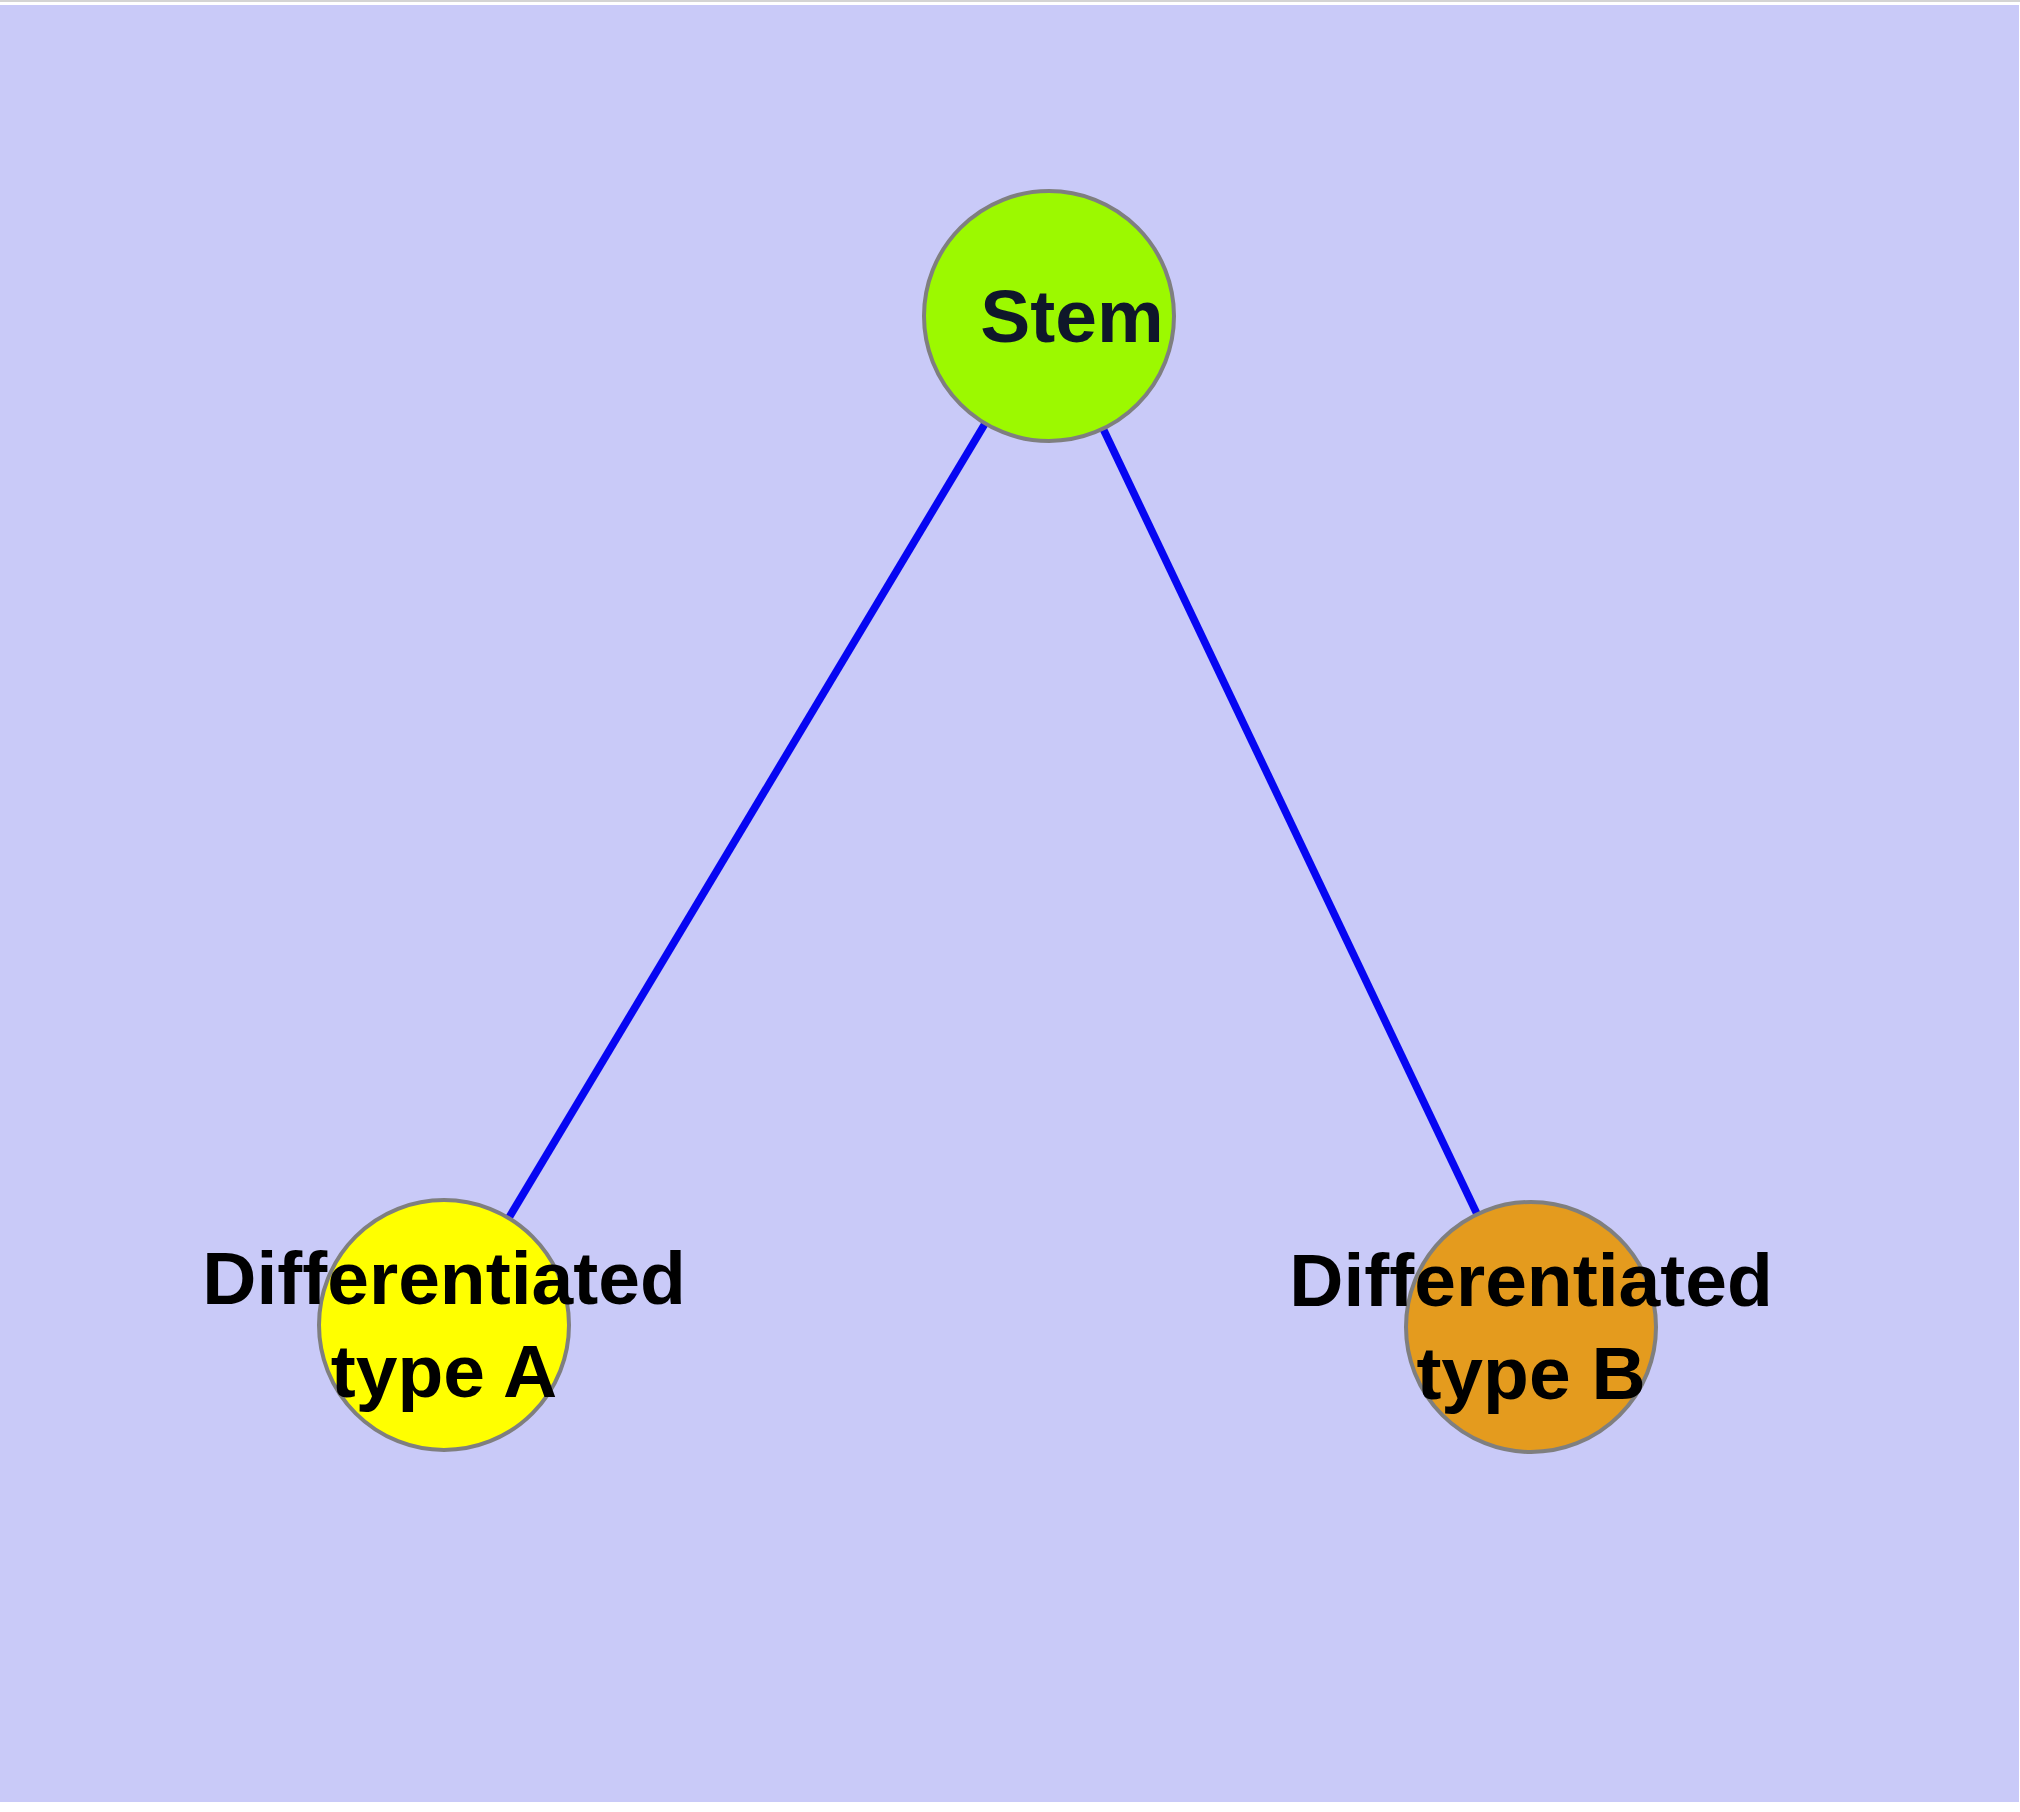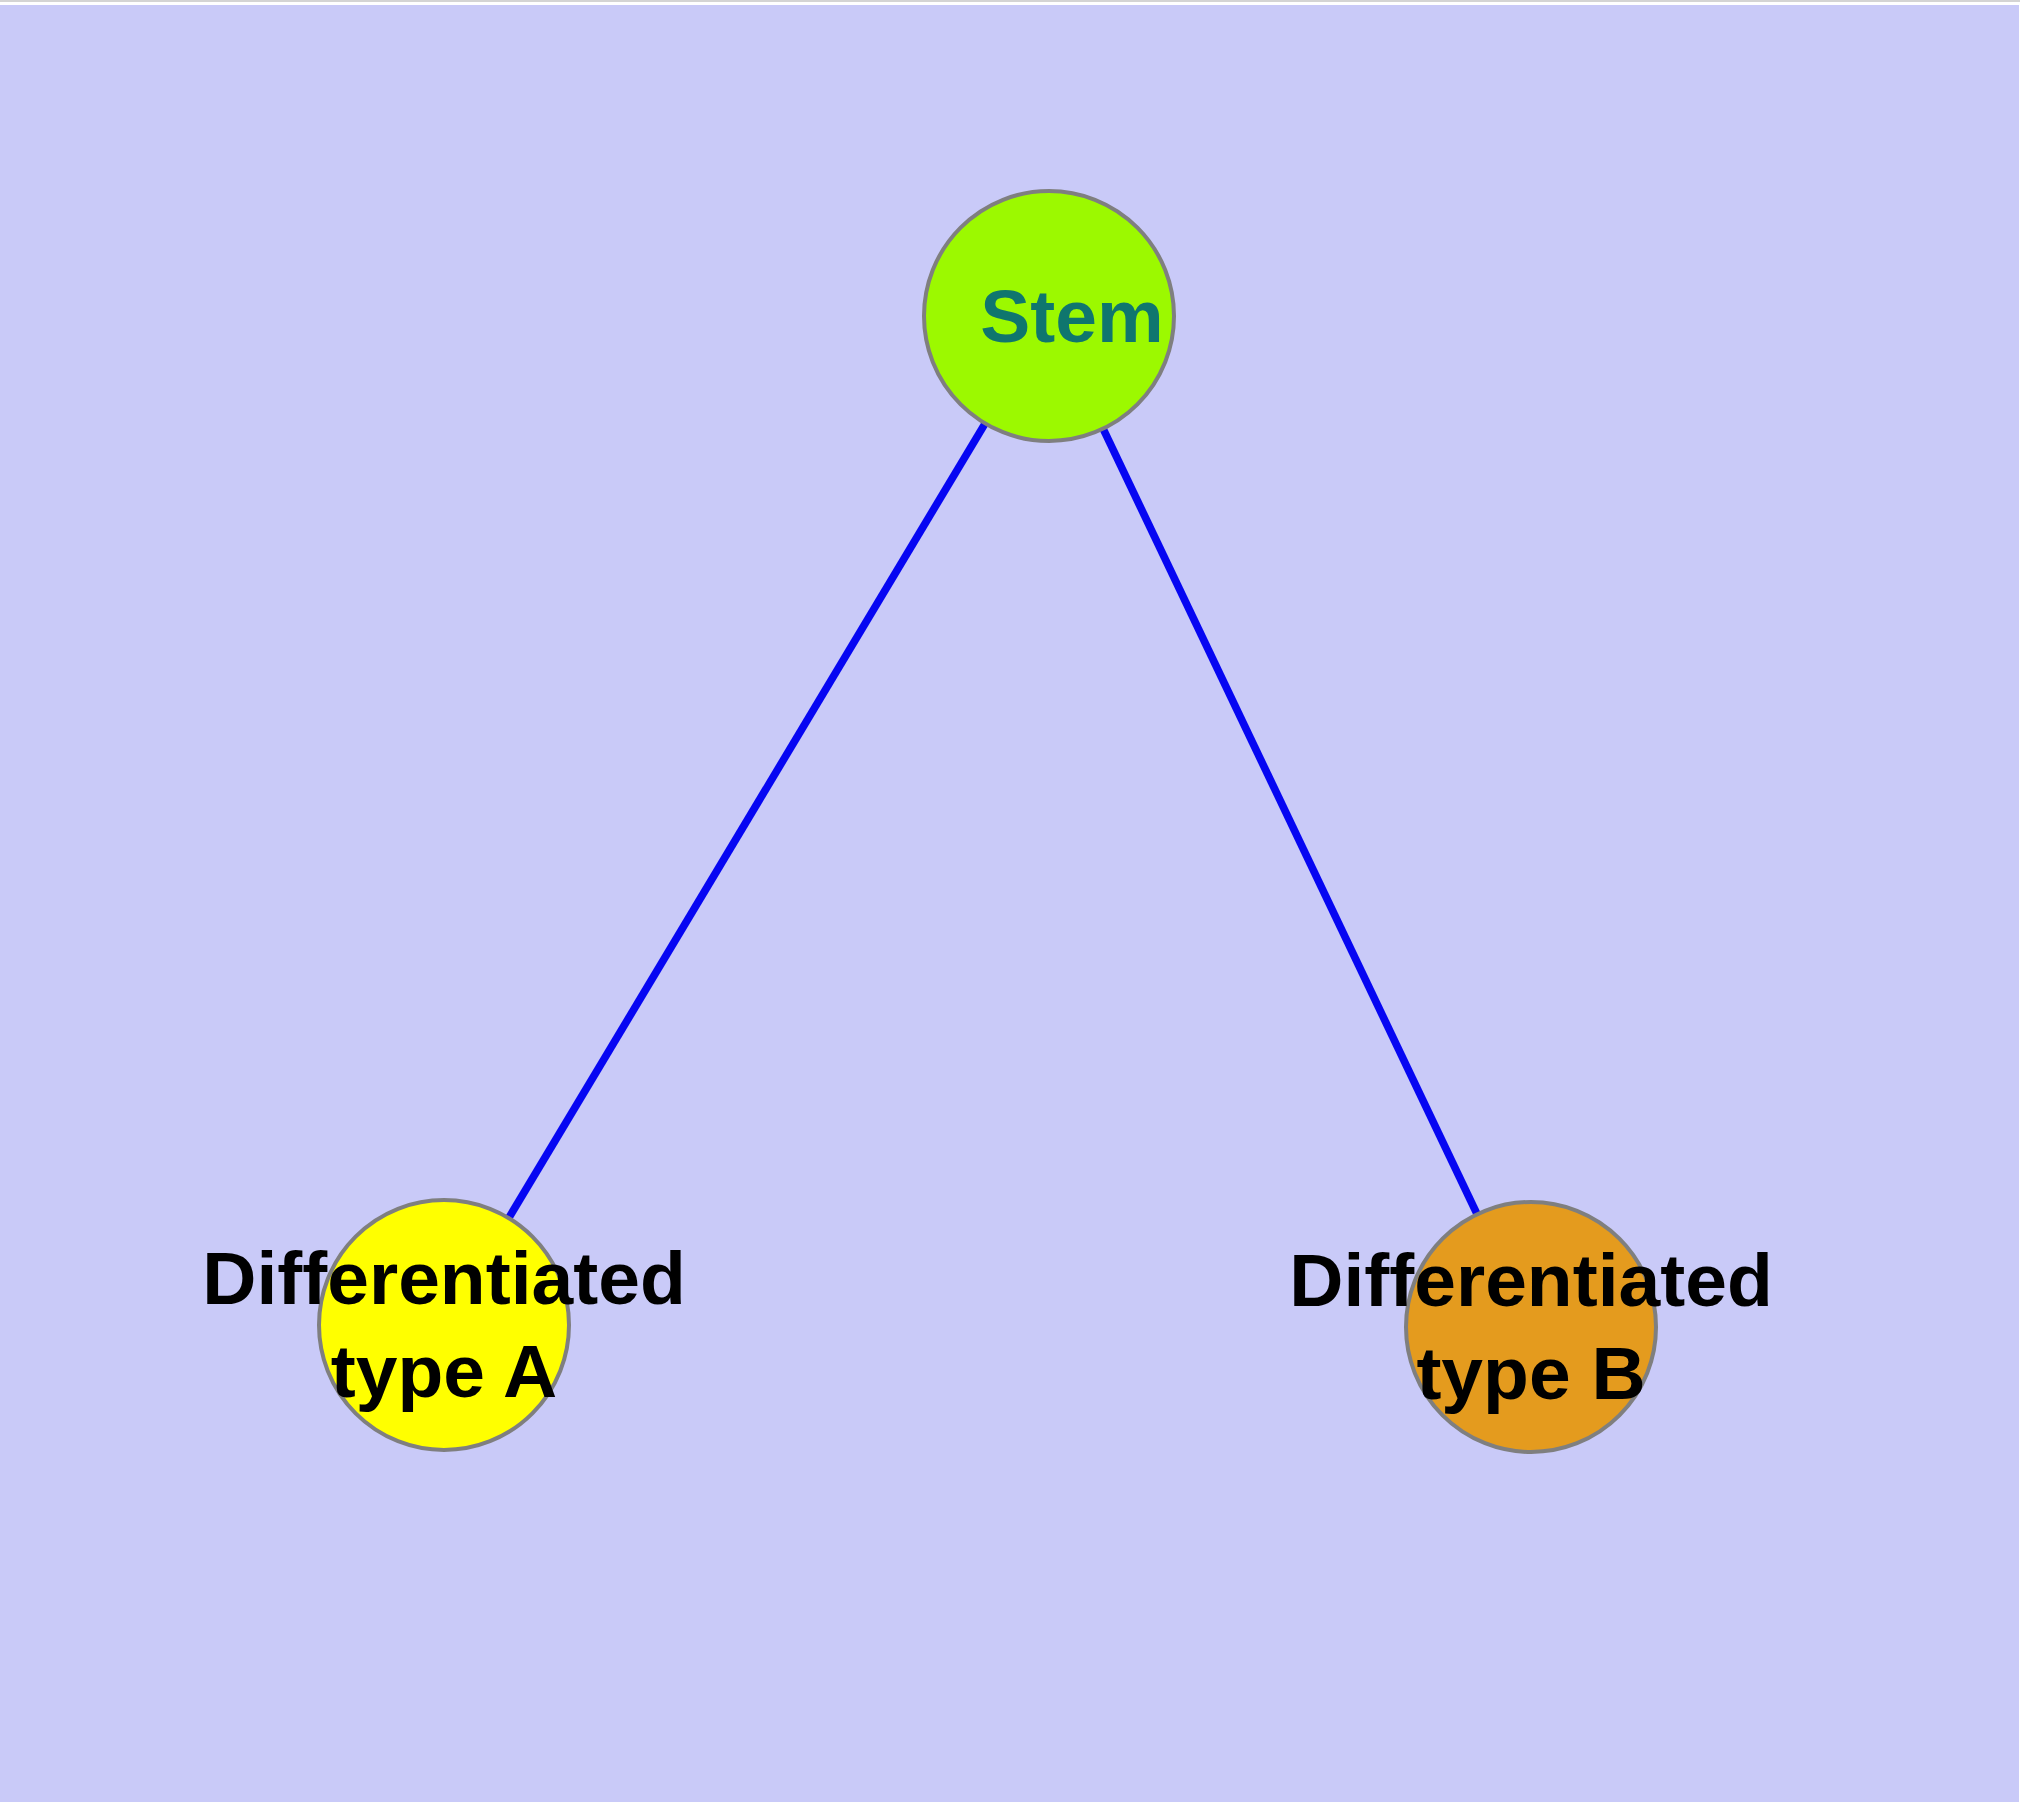--- a/index.html
+++ b/index.html
@@ -55,21 +55,21 @@
 <div class="stage">
   <div class="top-hairline"></div>
 
   <div class="canvas" style="background: rgb(201, 202, 248);">
     <svg class="edges-svg" viewBox="0 0 2384 2138" xmlns="http://www.w3.org/2000/svg">
       <line x1="1238" y1="367" x2="524" y2="1558" stroke="#0606f2" stroke-width="9"></line>
       <line x1="1238" y1="367" x2="1806" y2="1560" stroke="#0606f2" stroke-width="9"></line>
     </svg>
 
     <div class="node" style="left: 922px; top: 184px; width: 254px; height: 254px; background: rgb(156, 249, 0); border-color: rgb(127, 127, 127); border-width: 4.2px;">
-      <span class="node-label" style="color: #0f766e; margin-left: 46px;">Stem</span>
+      <span class="node-label" style="color: #0f172a; margin-left: 46px;">Stem</span>
     </div>
 
     <div class="node" style="left: 317px; top: 1193px; width: 254px; height: 254px; background: rgb(255, 255, 0); border-color: rgb(127, 127, 127); border-width: 4.2px;">
       <span class="node-label" style="color: rgb(0, 0, 0);">Differentiated
 type A</span>
     </div>
 
     <div class="node" style="left: 1404px; top: 1195px; width: 254px; height: 254px; background: rgb(228, 155, 30); border-color: rgb(127, 127, 127); border-width: 4.2px;">
       <span class="node-label" style="color: rgb(0, 0, 0);">Differentiated
 type B</span>

